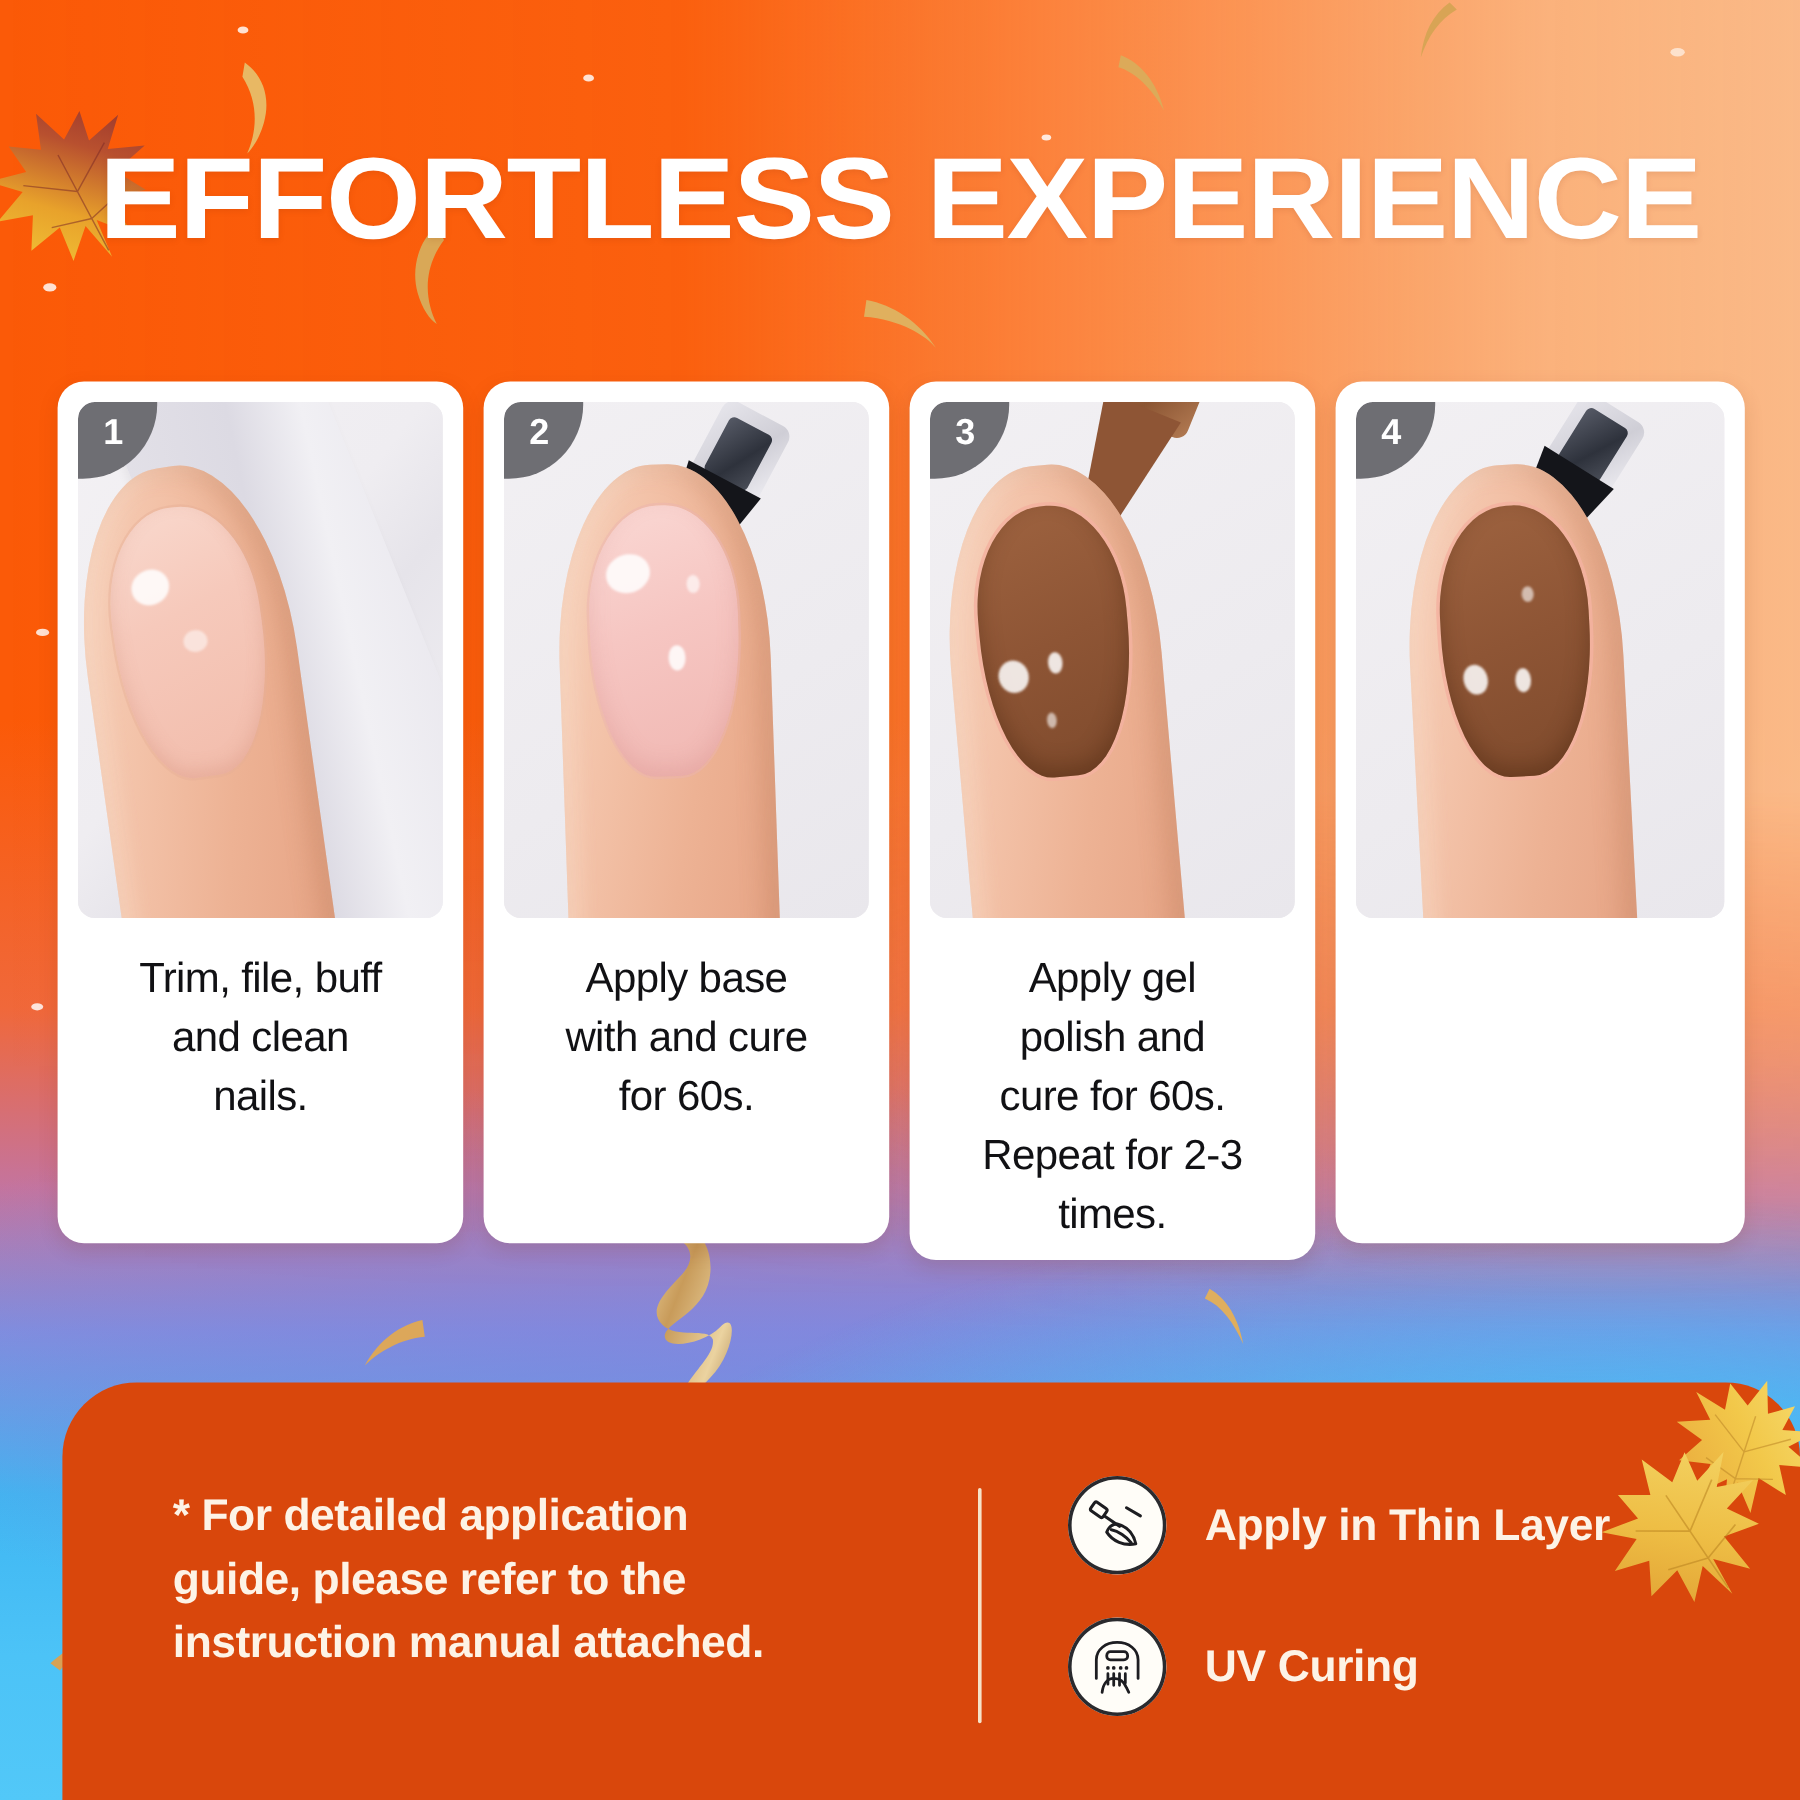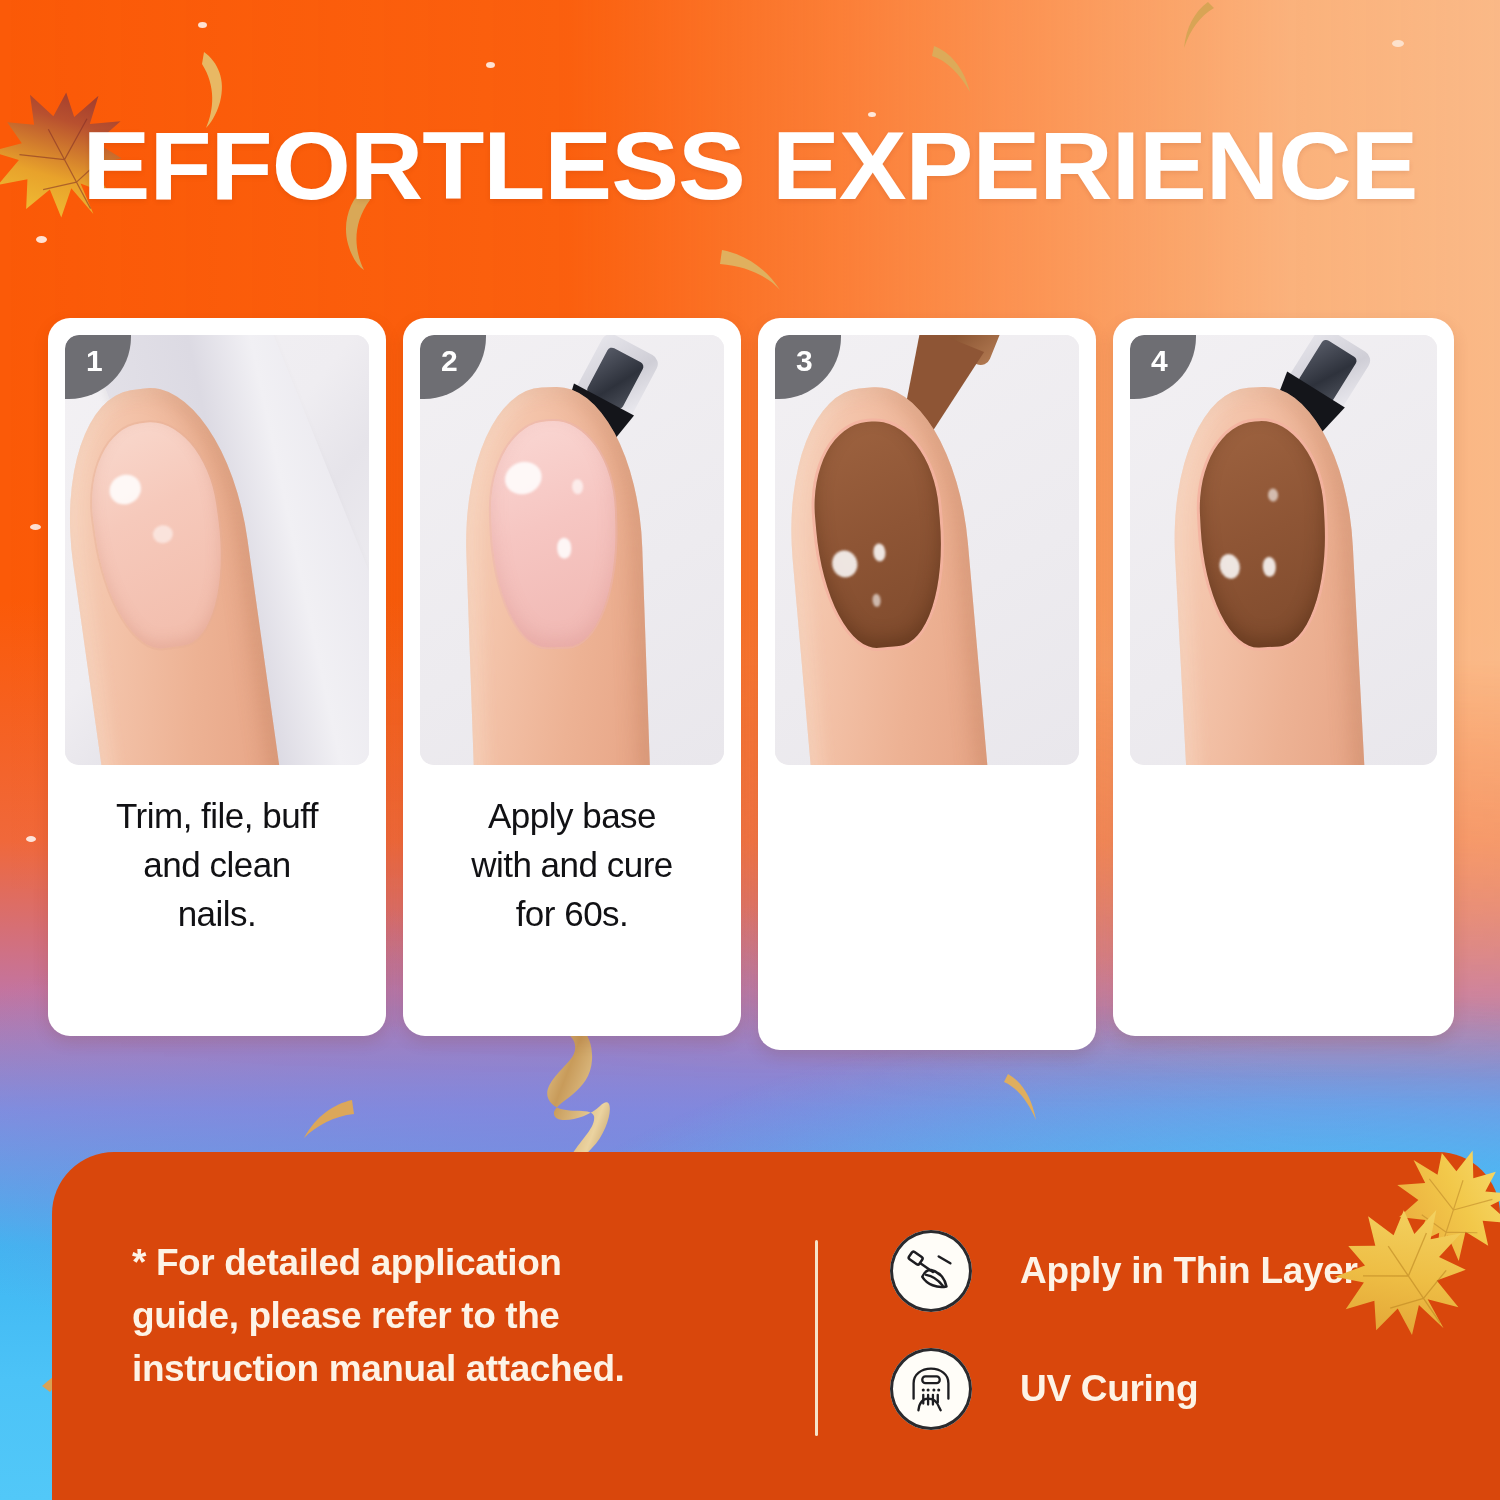--- a/index.html
+++ b/index.html
@@ -201,21 +201,21 @@
   
   #bottom-panel {
     position:absolute;
     left:52px; top:1152px;
     width:1448px; height:348px;
     background:#D9470C;
     border-radius:62px 62px 0 0;
   }
   #footnote {
     position:absolute;
-    left:80px; top:84px;
+    left:92px; top:84px;
     width:620px;
     font-weight:700;
     font-size:37px;
     line-height:53px;
     letter-spacing:-0.4px;
     color:#FDF3E6;
     white-space:pre-line;
   }
   #divider {
     position:absolute;
@@ -223,21 +223,21 @@
     width:3px; height:196px;
     background:#F6E3C9;
     border-radius:2px;
   }
 
   .feature {
     position:absolute;
     left:838px;
     display:flex;
     align-items:center;
-    gap:48px;
+    gap:32px;
   }
   .feature.f1 { top:78px; }
   .feature.f2 { top:196px; }
   .feat-icon {
     width:82px; height:82px;
     border-radius:50%;
     background:#FFFDF8;
     box-shadow:0 0 0 3px #2A2A2E inset;
     display:flex; align-items:center; justify-content:center;
     flex:0 0 auto;
@@ -392,20 +392,25 @@
           <div class="finger">
             <div class="nail brown">
               <div class="shine" style="left:10%; top:56%; width:20%; height:12%; transform:rotate(-14deg);"></div>
               <div class="shine" style="left:44%; top:54%; width:10%; height:8%;"></div>
               <div class="shine" style="left:40%; top:76%; width:7%;  height:6%; opacity:.7;"></div>
             </div>
           </div>
         </div>
         <div class="badge">3</div>
       </div>
+      <div class="caption">Apply gel
+polish and
+cure for 60s.
+Repeat for 2-3
+times.</div>
     </div>
 
     <div class="card c4">
       <div class="photo">
         <div class="scene bg2">
           <div class="brush" style="left:50%; top:-8%; transform:rotate(32deg);">
             <div class="handle clear" style="left:44px; top:0;"></div>
             <div class="cap" style="left:54px; top:10px;"></div>
             <div class="bristle black" style="left:40px; top:58px;"></div>
           </div>

